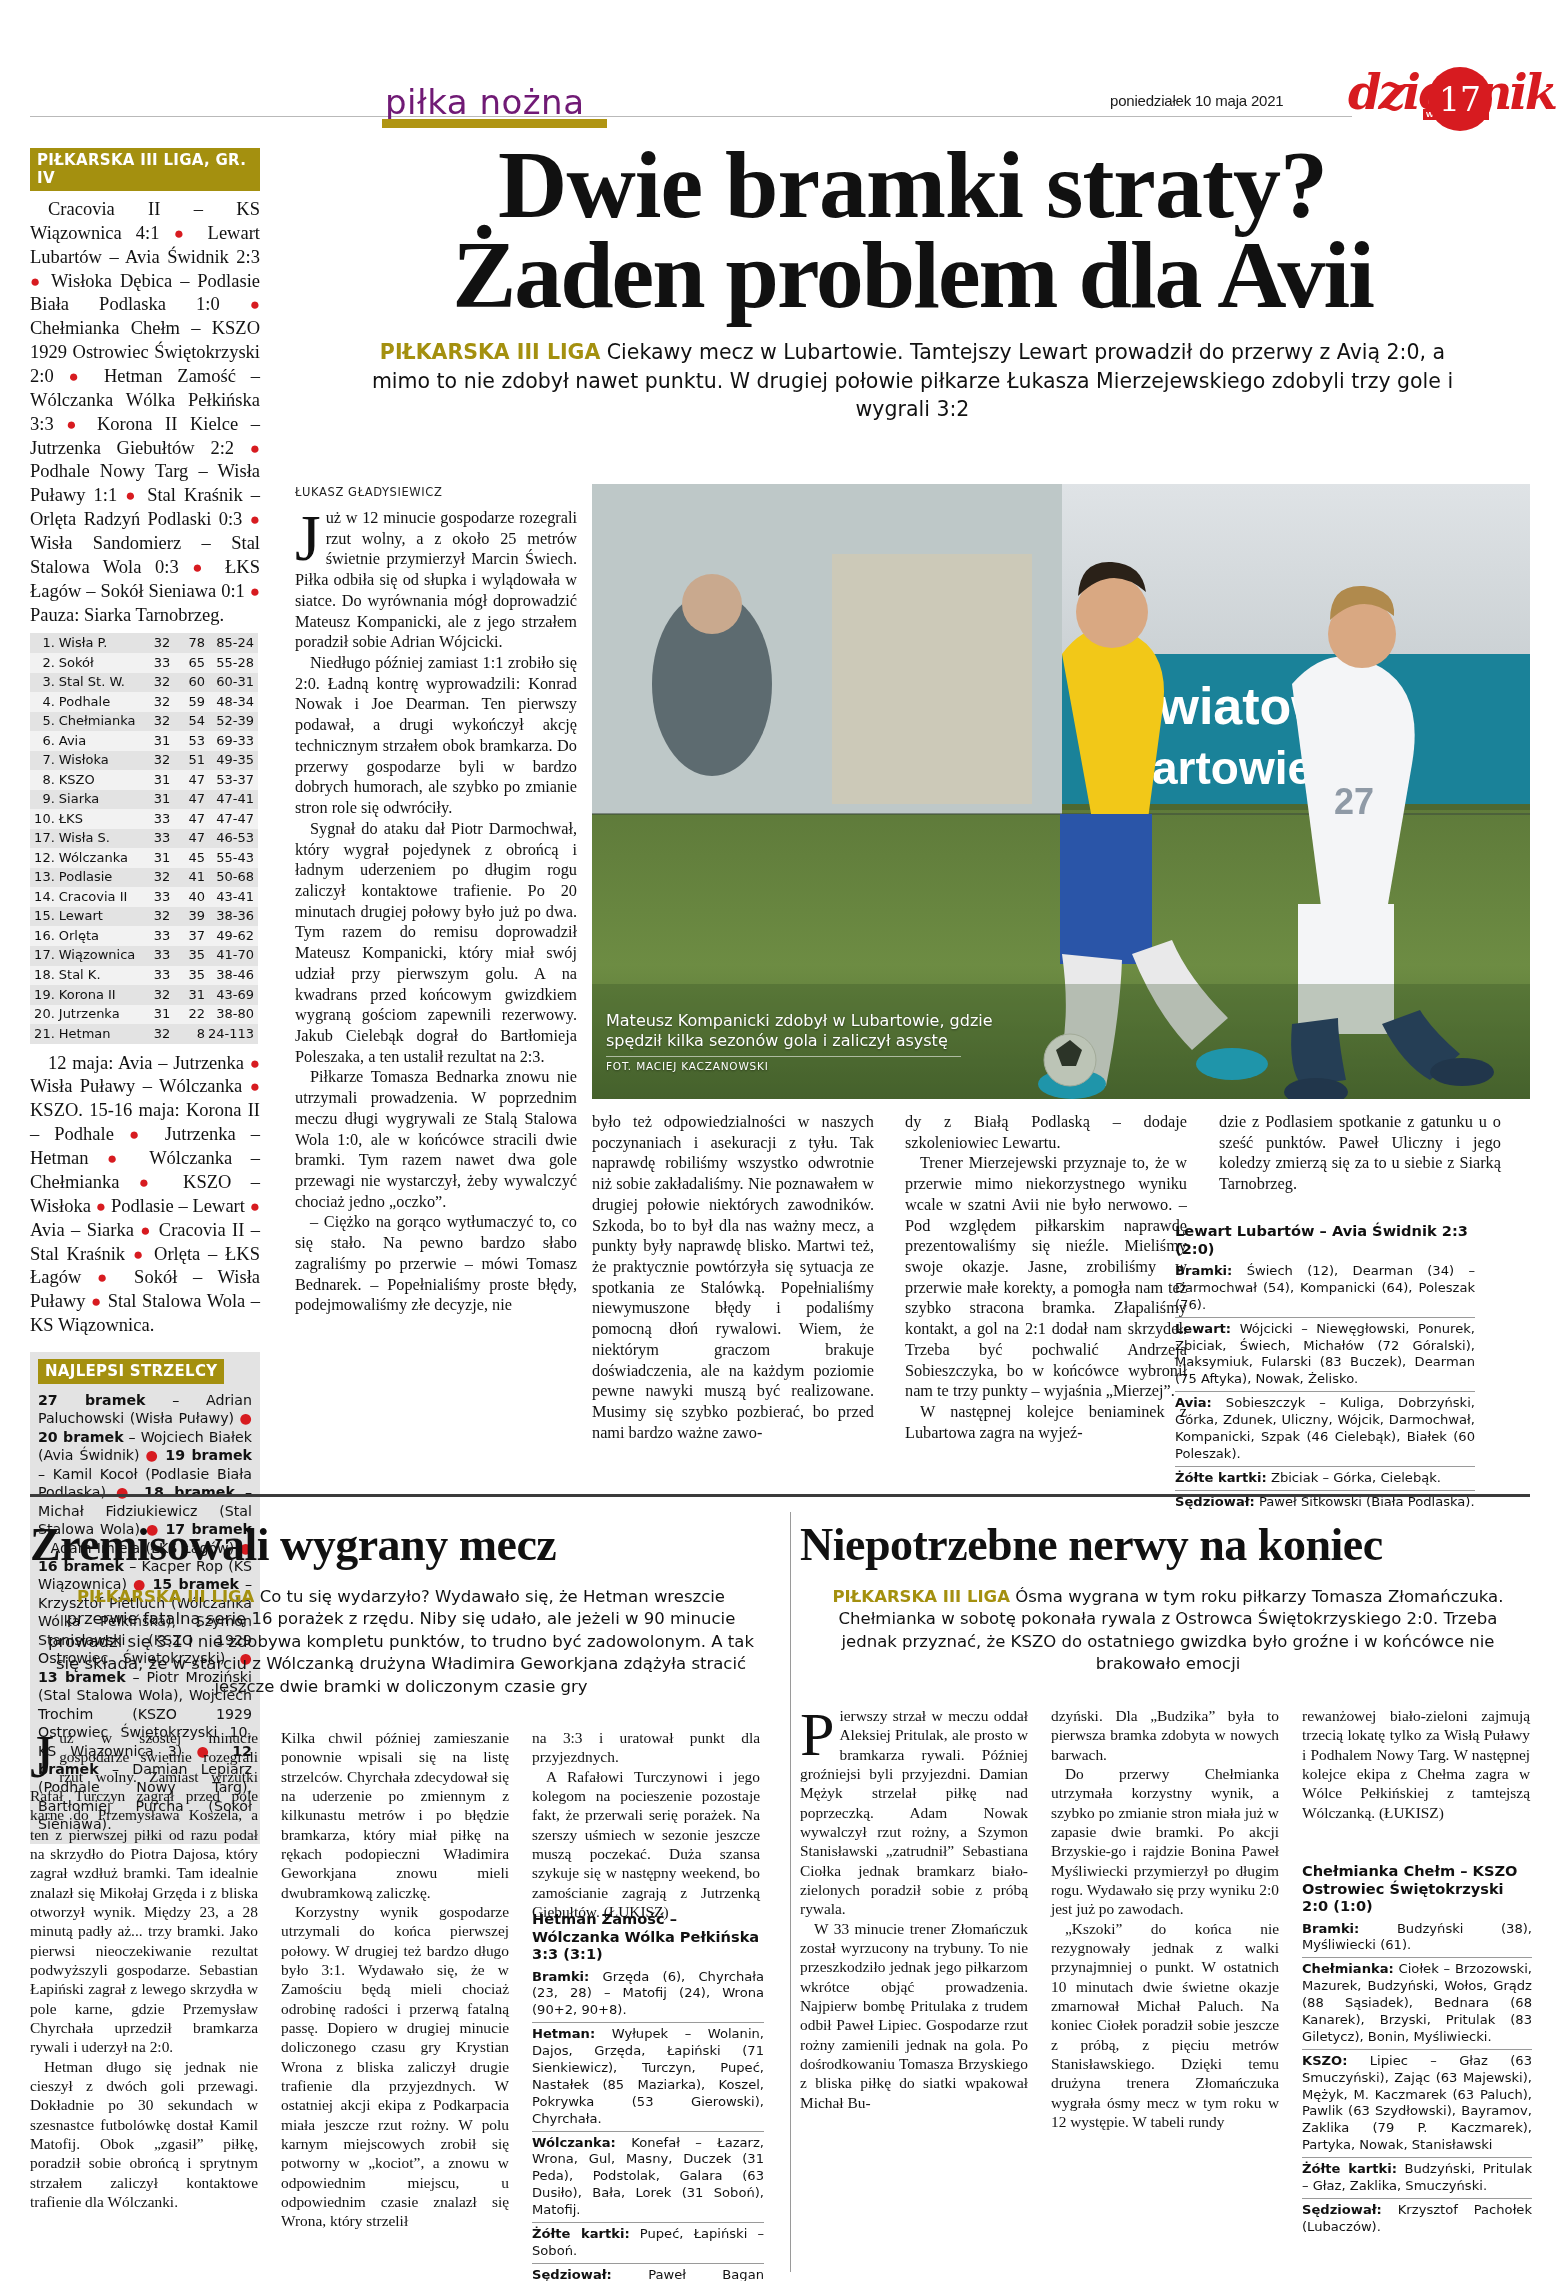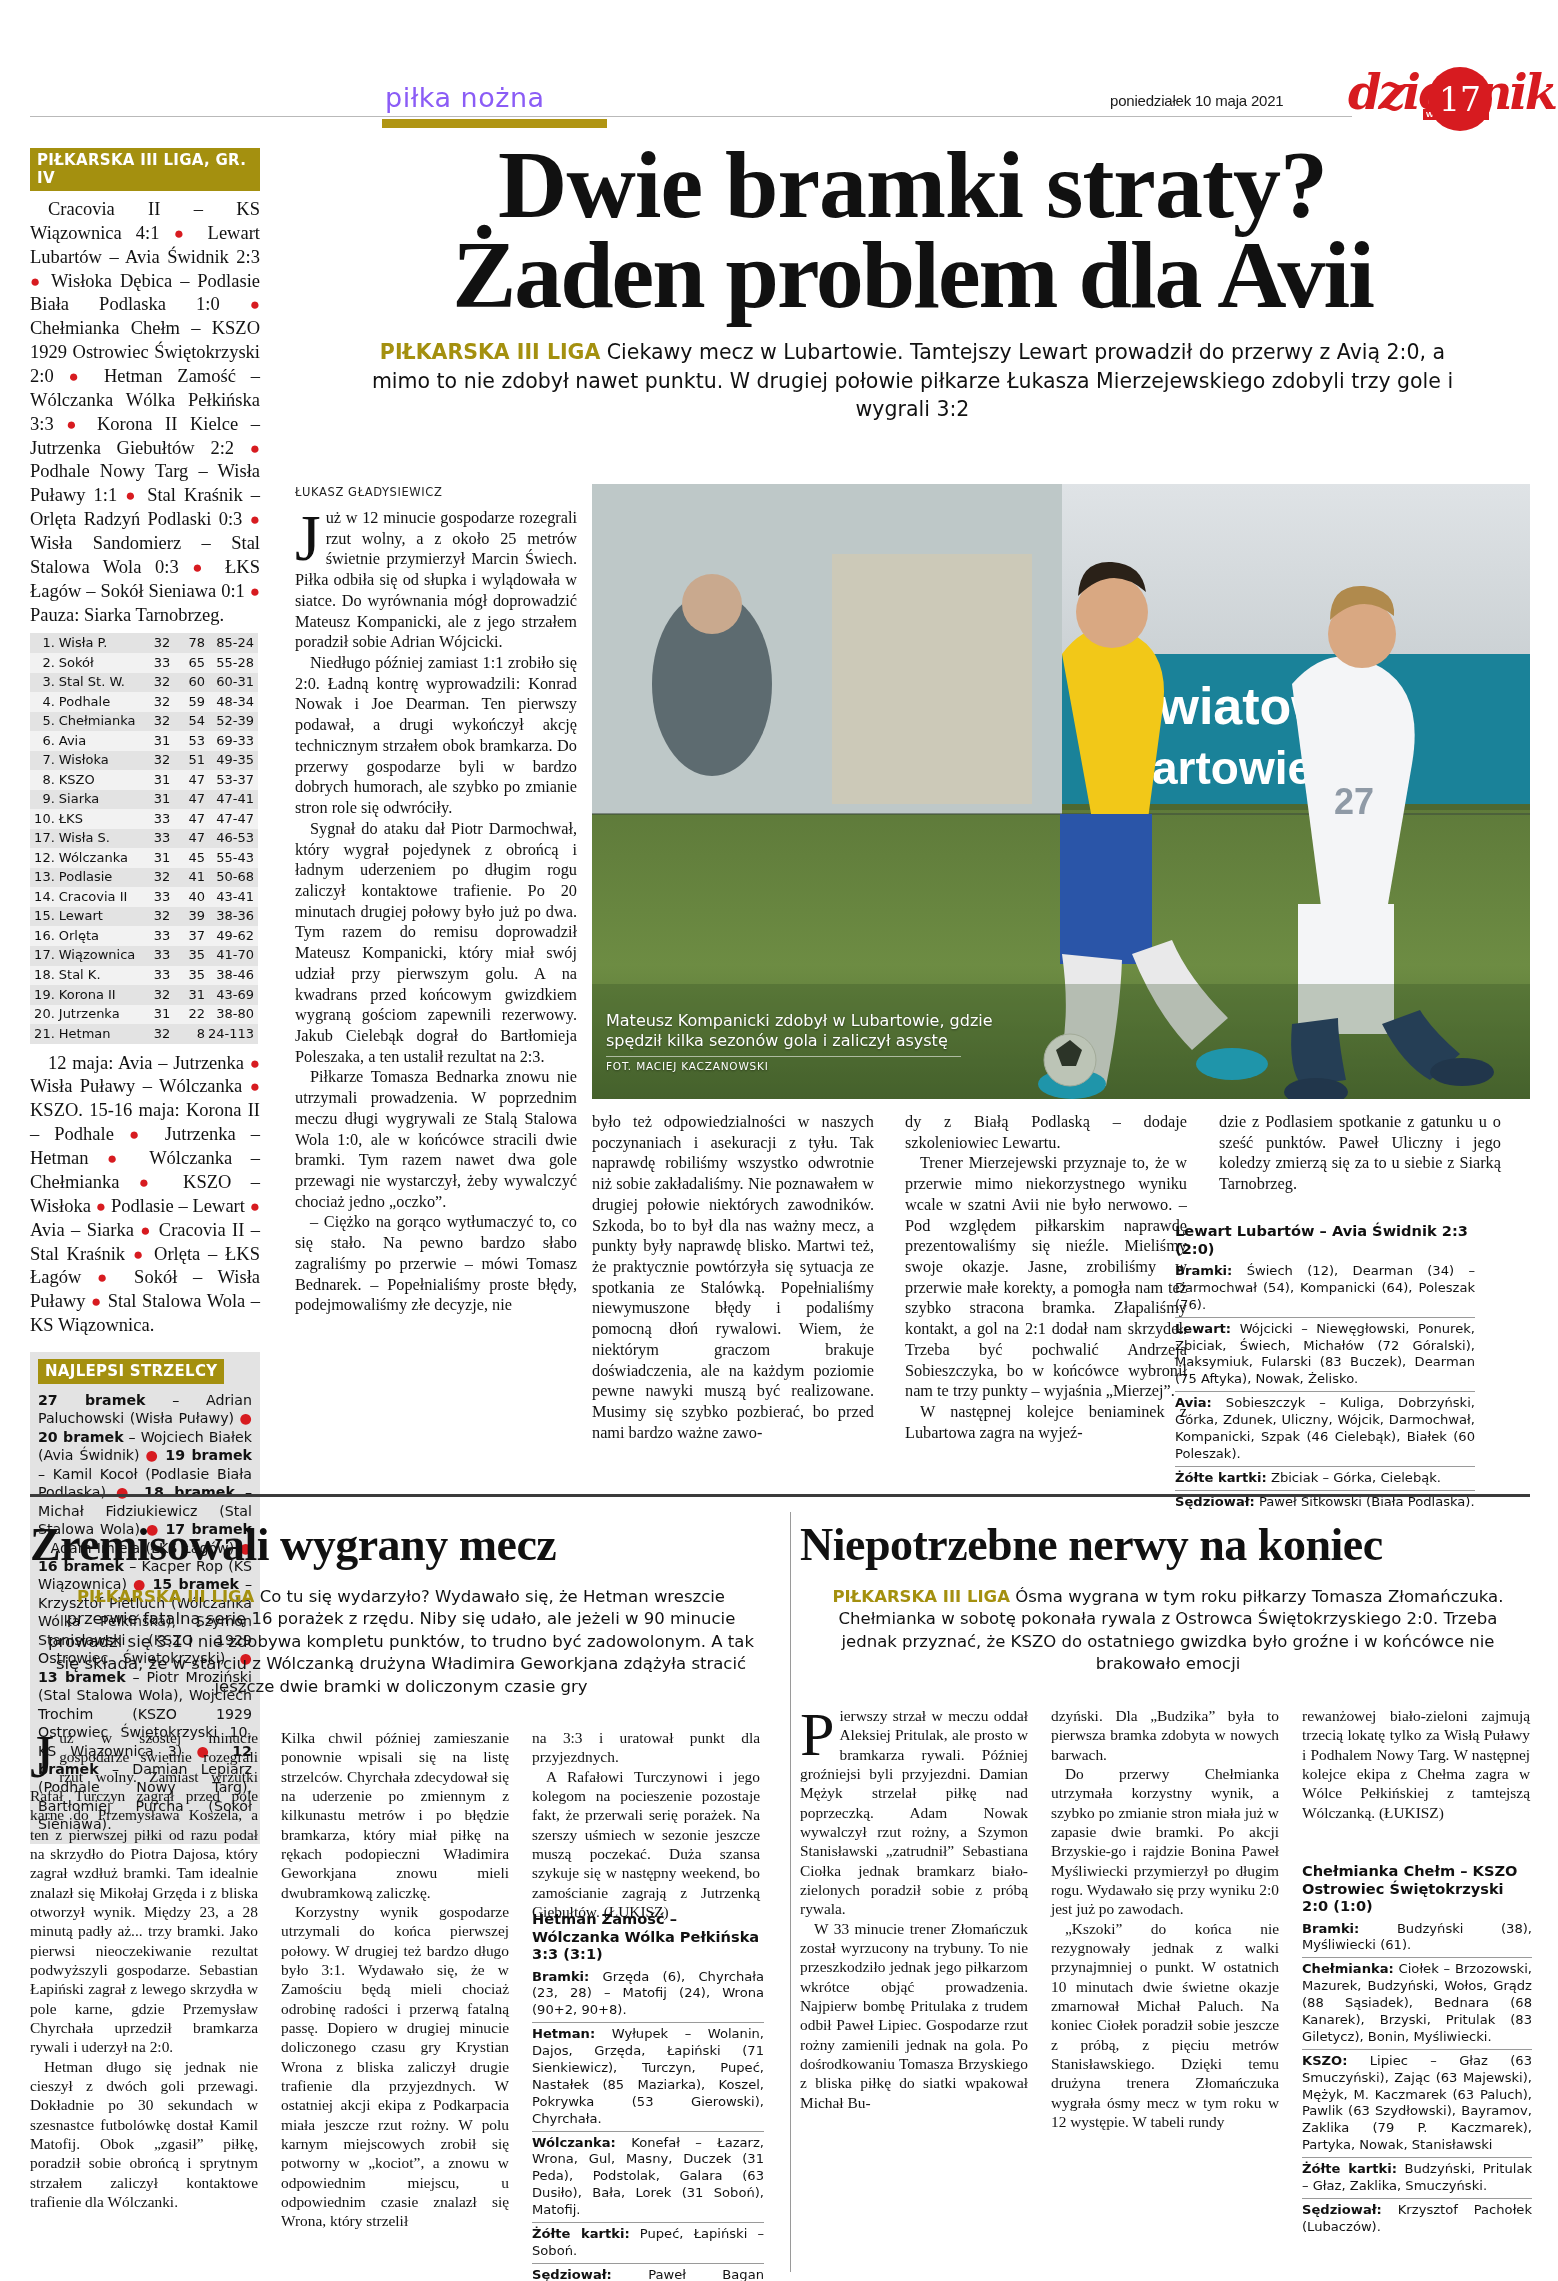--- a/index.html
+++ b/index.html
@@ -2,21 +2,21 @@
 <html><head>
 <meta charset="utf-8">
 <style>
   html,body{margin:0;padding:0;background:#fff;}
   body{width:1558px;height:2281px;position:relative;font-family:"Liberation Sans",sans-serif;color:#111;}
   .page{position:absolute;inset:0;background:#fff;}
 
   
   .masthead{position:absolute;left:30px;top:78px;width:1500px;height:60px;}
   .mh-rule{position:absolute;left:0;top:38px;width:1322px;height:1px;background:#b9b9b9;}
-  .mh-kicker{position:absolute;left:355px;top:4px;font-size:27px;color:#8b5cf6;letter-spacing:.5px;font-family:"DejaVu Sans",sans-serif;}
+  .mh-kicker{position:absolute;left:355px;top:4px;font-size:34px;color:#701a75;letter-spacing:.5px;font-family:"DejaVu Sans",sans-serif;}
   .mh-kicker-bar{position:absolute;left:352px;top:41px;width:225px;height:9px;background:#b09513;}
   .mh-date{position:absolute;left:1080px;top:14px;width:235px;font-size:15px;color:#1a1a1a;letter-spacing:-.2px;}
   .logo{position:absolute;left:1318px;top:-10px;width:172px;height:62px;}
   .logo-word{position:absolute;left:0;top:0;font-family:"DejaVu Serif",serif;font-weight:bold;font-style:italic;font-size:48px;color:#d71b20;letter-spacing:-3px;line-height:1;}
   .logo-sub{position:absolute;left:75px;top:41px;background:#d71b20;color:#fff;font-size:8px;letter-spacing:2px;padding:1px 3px;font-weight:bold;}
   .pagenum{position:absolute;left:1398px;top:-11px;width:64px;height:64px;border-radius:50%;background:#d71b20;color:#fff;font-family:"DejaVu Serif",serif;font-size:33px;display:flex;align-items:center;justify-content:center;}
 
   
   .rail{position:absolute;left:30px;top:148px;width:230px;}
   .gold-label{display:inline-block;background:#a4900f;color:#fff;font-weight:bold;font-size:15px;letter-spacing:.3px;padding:3px 7px 4px 7px;font-family:"DejaVu Sans",sans-serif;}

